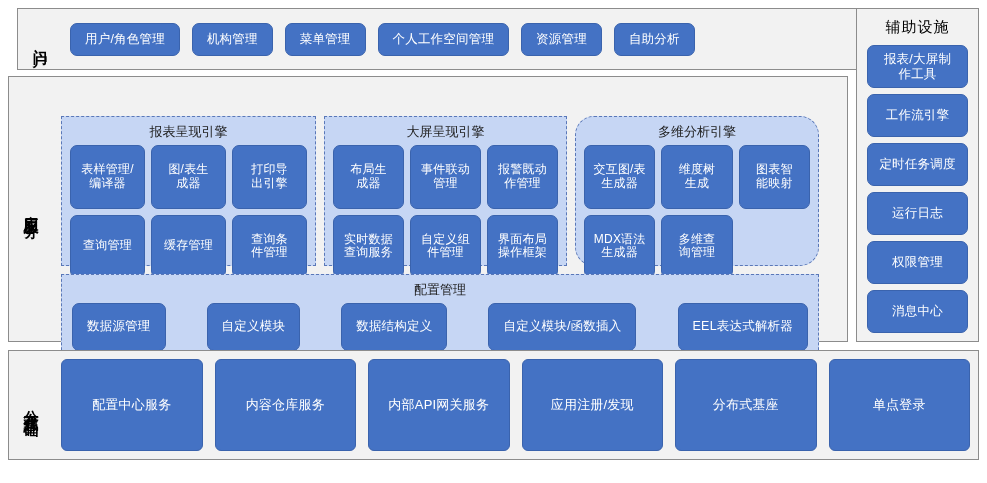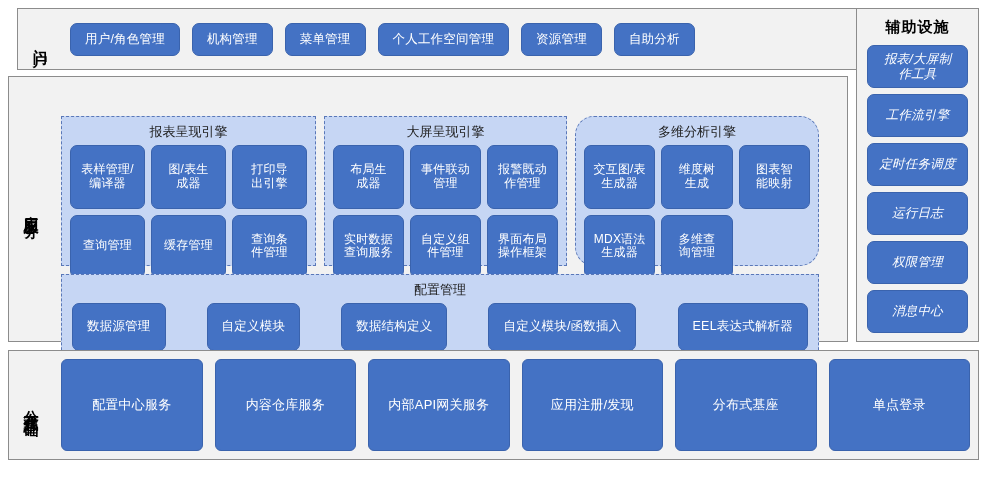--- a/index.html
+++ b/index.html
@@ -141,38 +141,37 @@
     flex: 0 0 auto;
     padding: 0 14px;
   }
 
   
   #aux { left: 856px; top: 8px; width: 123px; height: 334px; }
   #aux-title {
     position: absolute;
     left: 0; right: 0; top: 9px;
     text-align: center;
-    font-weight: bold;
+    font-weight: normal;
     font-size: 15px;
     color: #000;
     letter-spacing: 1px;
   }
   #aux-list {
     position: absolute;
     left: 10px; right: 10px; top: 36px; bottom: 8px;
     display: flex;
     flex-direction: column;
     justify-content: space-between;
     gap: 6px;
   }
   #aux-list .chip {
     flex: 1 1 0;
     font-size: 12.5px;
     padding: 0 4px;
-    font-style: italic;
   }
 
   
   #dist { left: 8px; top: 350px; width: 971px; height: 110px; }
   #dist-row {
     position: absolute;
     left: 52px; top: 8px; right: 8px; bottom: 8px;
     display: flex;
     align-items: stretch;
     justify-content: space-between;

